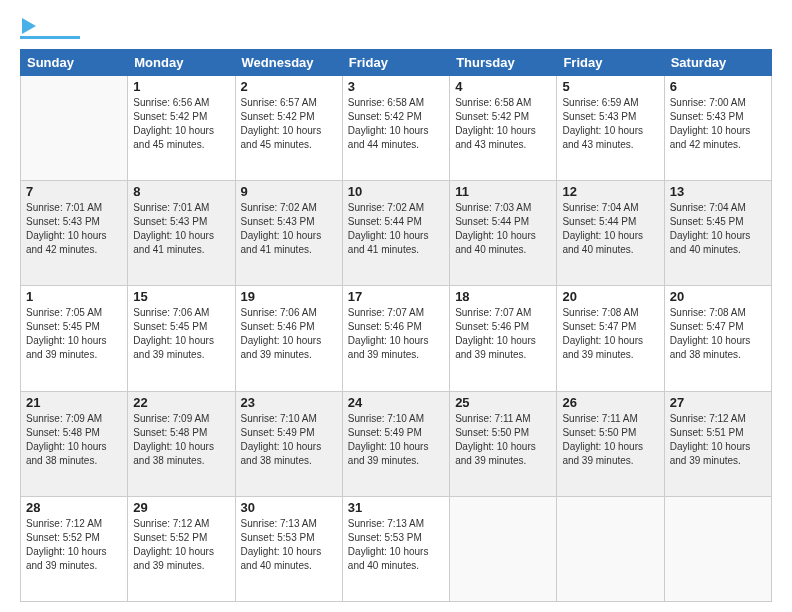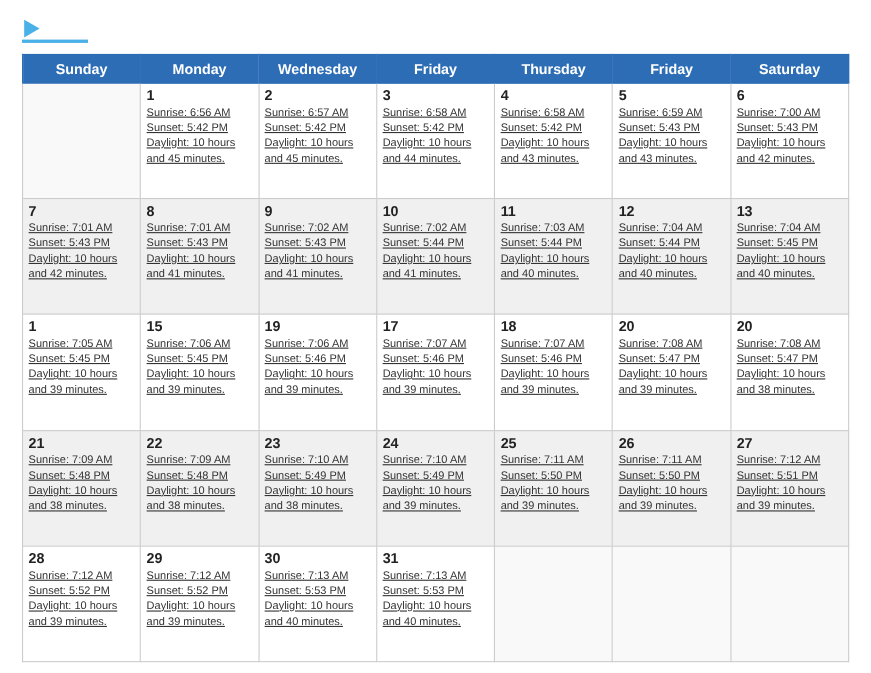--- a/index.html
+++ b/index.html
@@ -65,21 +65,21 @@
     .calendar {
       flex: 1;
       border: 1px solid #ccc;
       border-collapse: collapse;
       width: 100%;
       table-layout: fixed;
     }
     .calendar th {
       background: #2d6db5;
       color: #fff;
-      text-align: center;
+      text-align: left;
       padding: 5px 6px;
       font-size: 13px;
       font-weight: bold;
       border: 1px solid #2d6db5;
     }
     .calendar td {
       vertical-align: top;
       border: 1px solid #ccc;
       padding: 3px 5px;
       font-size: 10px;
@@ -90,21 +90,20 @@
       font-size: 13px;
       font-weight: bold;
       color: #222;
       display: block;
       margin-bottom: 2px;
     }
     .day-info {
       font-size: 10px;
       line-height: 1.4;
       color: #333;
-      text-decoration: underline;
     }
     .empty { background: #f9f9f9; }
     .row-shaded td { background: #f0f0f0; }
   </style>
 </head>
 <body>
 
 <div class="page">
   <div class="header">
     <div class="logo">

